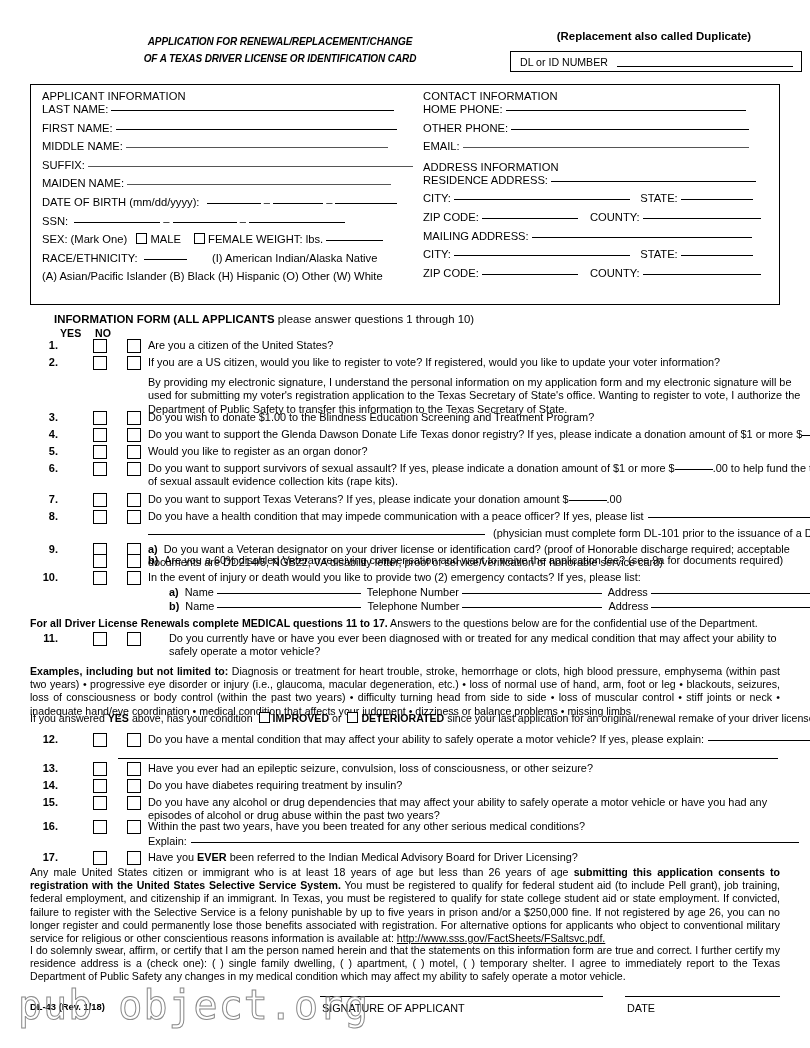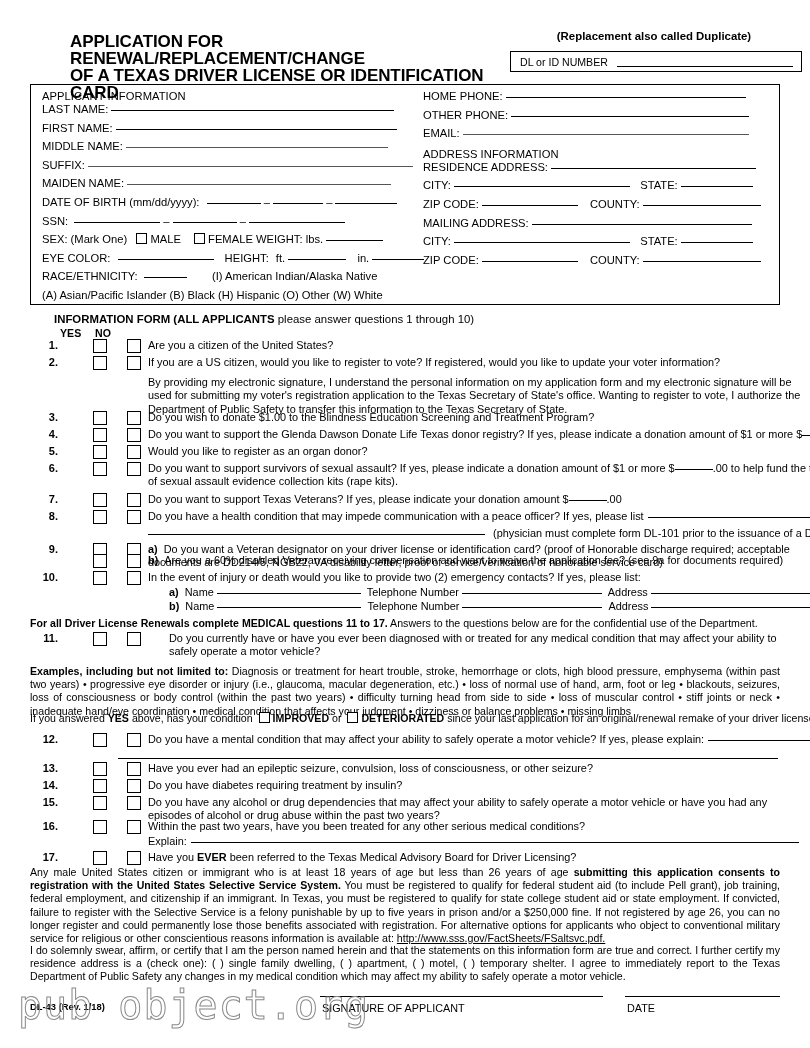--- a/index.html
+++ b/index.html
@@ -26,24 +26,26 @@
   .header {
     position: absolute;
     left: 30px; top: 30px;
     width: 750px;
     height: 56px;
   }
   .title-block {
     position: absolute;
     left: 40px; top: 3px;
     width: 420px;
+    text-align: center;
     font-weight: bold;
-    font-size: 17px;
+    font-size: 10px;
     line-height: 17px;
     letter-spacing: -0.1px;
+    font-style: italic;
   }
   .dup-note {
     position: absolute;
     left: 468px; top: 0px;
     width: 312px;
     text-align: center;
     font-weight: bold;
     font-size: 11.4px;
   }
   .dlid-box {
@@ -265,37 +267,29 @@
       <div class="fld">
         <span class="lab">SEX: (Mark One)</span>
         <span class="cbx" style="margin-left:6px"></span>
         <span>MALE</span>
         <span class="cbx" style="margin-left:10px"></span>
         <span>FEMALE</span>
         <span style="">WEIGHT: lbs.</span>
         <span class="rule" style="width:57px"></span>
       </div>
       <div class="fld">
-        <span class="lab">EYE COLOR:</span>
-        <span class="rule" style="width:96px;margin-left:4px"></span>
-        <span style="margin-left:8px">HEIGHT:</span>
-        <span style="margin-left:4px">ft.</span>
-        <span class="rule" style="width:58px"></span>
-        <span style="margin-left:8px">in.</span>
-        <span class="rule" style="width:52px"></span>
-      </div>
-      <div class="fld">
         <span class="lab">RACE/ETHNICITY:</span>
         <span class="rule" style="width:43px;margin-left:3px"></span>
         <span style="margin-left:22px">(I) American Indian/Alaska Native</span>
       </div>
       <div class="race-line2">(A) Asian/Pacific Islander   (B) Black   (H) Hispanic   (O) Other   (W) White</div>
     </div>
 
     <div class="col-right">
+      <div class="sec-head">CONTACT INFORMATION</div>
 
       <div class="fld">
         <span class="lab">HOME PHONE:</span>
         <span class="rule" style="width:240px"></span>
       </div>
       <div class="fld">
         <span class="lab">OTHER PHONE:</span>
         <span class="rule" style="width:238px"></span>
       </div>
       <div class="fld">
@@ -587,21 +581,21 @@
 
   <div class="qbox qrow" style="top:851px">
     <span class="qnum">17.</span>
     <span class="q-yes">
         <span class="cbq"></span>
       </span>
     <span class="q-no">
         <span class="cbq"></span>
       </span>
     <span class="qtext">
-      <span>Have you </span><span class="b">EVER</span><span> been referred to the Texas Medical Advisory Board for Driver Licensing?</span>
+      <span>Have you </span><span class="b">EVER</span><span> been referred to the Indian Medical Advisory Board for Driver Licensing?</span>
     </span>
   </div>
 
   <div class="para" style="top:866px">
     <span>Any male United States citizen or immigrant who is at least 18 years of age but less than 26 years of age </span><span class="b">submitting this application consents to registration with the United States Selective Service System.</span><span> You must be registered to qualify for federal student aid (to include Pell grant), job training, federal employment, and citizenship if an immigrant. In Texas, you must be registered to qualify for state college student aid or state employment. If convicted, failure to register with the Selective Service is a felony punishable by up to five years in prison and/or a $250,000 fine. If not registered by age 26, you can no longer register and could permanently lose those benefits associated with registration. For alternative options for applicants who object to conventional military service for religious or other conscientious reasons information is available at: </span><span style="text-decoration:underline">http://www.sss.gov/FactSheets/FSaltsvc.pdf.</span>
   </div>
 
   <div class="para" style="top:944px">I do solemnly swear, affirm, or certify that I am the person named herein and that the statements on this information form are true and correct. I further certify my residence address is a (check one):  (  ) single family dwelling, (  ) apartment, (  ) motel, (  ) temporary shelter. I agree to immediately report to the Texas Department of Public Safety any changes in my medical condition which may affect my ability to safely operate a motor vehicle.</div>
 
   <div class="sig-rule" style="left:320px; top:996px; width:283px;"></div>

